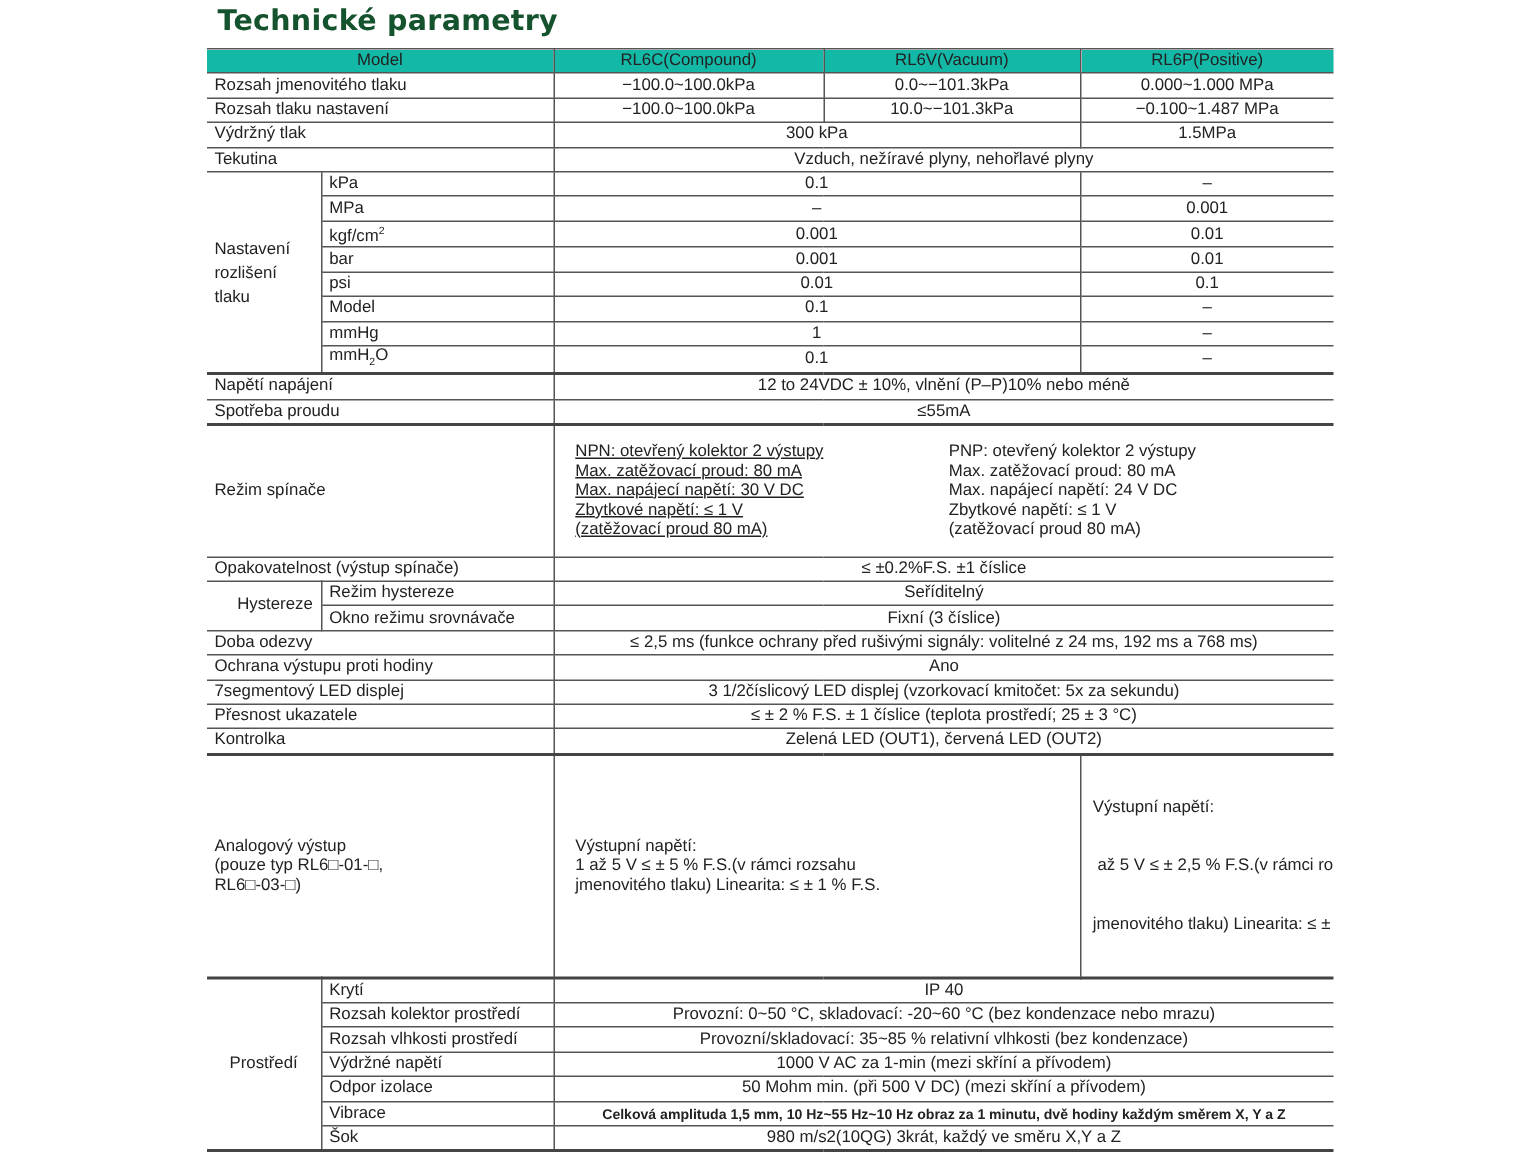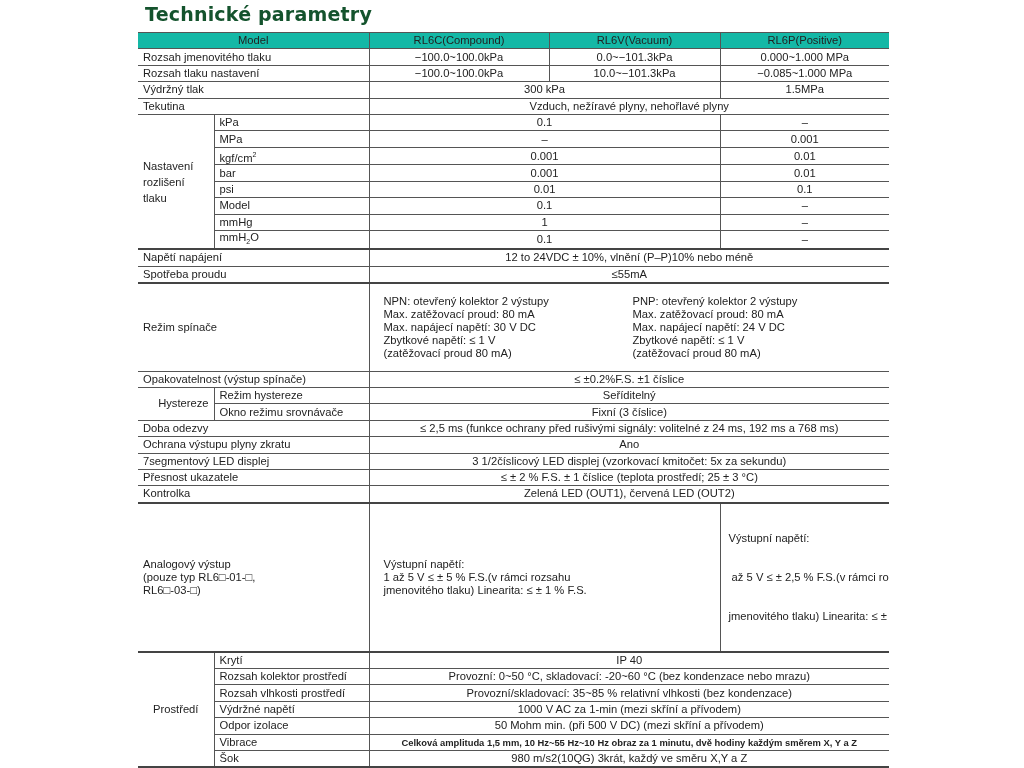--- a/index.html
+++ b/index.html
@@ -46,21 +46,21 @@
   <tr>
     <td class="l outer-l" colspan="2">Rozsah jmenovitého tlaku</td>
     <td class="c">−100.0~100.0kPa</td>
     <td class="c">0.0~−101.3kPa</td>
     <td class="c outer-r">0.000~1.000 MPa</td>
   </tr>
   <tr>
     <td class="l outer-l" colspan="2">Rozsah tlaku nastavení</td>
     <td class="c">−100.0~100.0kPa</td>
     <td class="c">10.0~−101.3kPa</td>
-    <td class="c outer-r">−0.085~1.000 MPa</td>
+    <td class="c outer-r">−0.100~1.487 MPa</td>
   </tr>
   <tr>
     <td class="l outer-l" colspan="2">Výdržný tlak</td>
     <td class="c" colspan="2">300 kPa</td>
     <td class="c outer-r">1.5MPa</td>
   </tr>
   <tr>
     <td class="l outer-l" colspan="2">Tekutina</td>
     <td class="c outer-r" colspan="3">Vzduch, nežíravé plyny, nehořlavé plyny</td>
   </tr>
@@ -117,21 +117,21 @@
   </tr>
   <tr class="thick">
     <td class="l outer-l" colspan="2">Spotřeba proudu</td>
     <td class="c outer-r" colspan="3">≤55mA</td>
   </tr>
 
   <tr style="height:88px;">
     <td class="l outer-l" colspan="2">Režim spínače</td>
     <td class="l outer-r multi" colspan="3" style="padding-left:14px; vertical-align:middle;">
       <div style="display:flex;">
-        <div style="width:249px;">
+        <div style="width:249px;text-decoration:underline;">
           <div>NPN: otevřený kolektor 2 výstupy</div>
           <div>Max. zatěžovací proud: 80 mA</div>
           <div>Max. napájecí napětí: 30 V DC</div>
           <div>Zbytkové napětí: ≤ 1 V</div>
           <div>(zatěžovací proud 80 mA)</div>
         </div>
         <div>
           <div>PNP: otevřený kolektor 2 výstupy</div>
           <div>Max. zatěžovací proud: 80 mA</div>
           <div>Max. napájecí napětí: 24 V DC</div>
@@ -153,21 +153,21 @@
   </tr>
   <tr>
     <td class="l">Okno režimu srovnávače</td>
     <td class="c outer-r" colspan="3">Fixní (3 číslice)</td>
   </tr>
   <tr>
     <td class="l outer-l" colspan="2">Doba odezvy</td>
     <td class="c outer-r" colspan="3">≤ 2,5 ms (funkce ochrany před rušivými signály: volitelné z 24 ms, 192 ms a 768 ms)</td>
   </tr>
   <tr>
-    <td class="l outer-l" colspan="2">Ochrana výstupu plyny zkratu</td>
+    <td class="l outer-l" colspan="2">Ochrana výstupu proti hodiny</td>
     <td class="c outer-r" colspan="3">Ano</td>
   </tr>
   <tr>
     <td class="l outer-l" colspan="2">7segmentový LED displej</td>
     <td class="c outer-r" colspan="3">3 1/2číslicový LED displej (vzorkovací kmitočet: 5x za sekundu)</td>
   </tr>
   <tr>
     <td class="l outer-l" colspan="2">Přesnost ukazatele</td>
     <td class="c outer-r" colspan="3">≤ ± 2 % F.S. ± 1 číslice (teplota prostředí; 25 ± 3 °C)</td>
   </tr>

